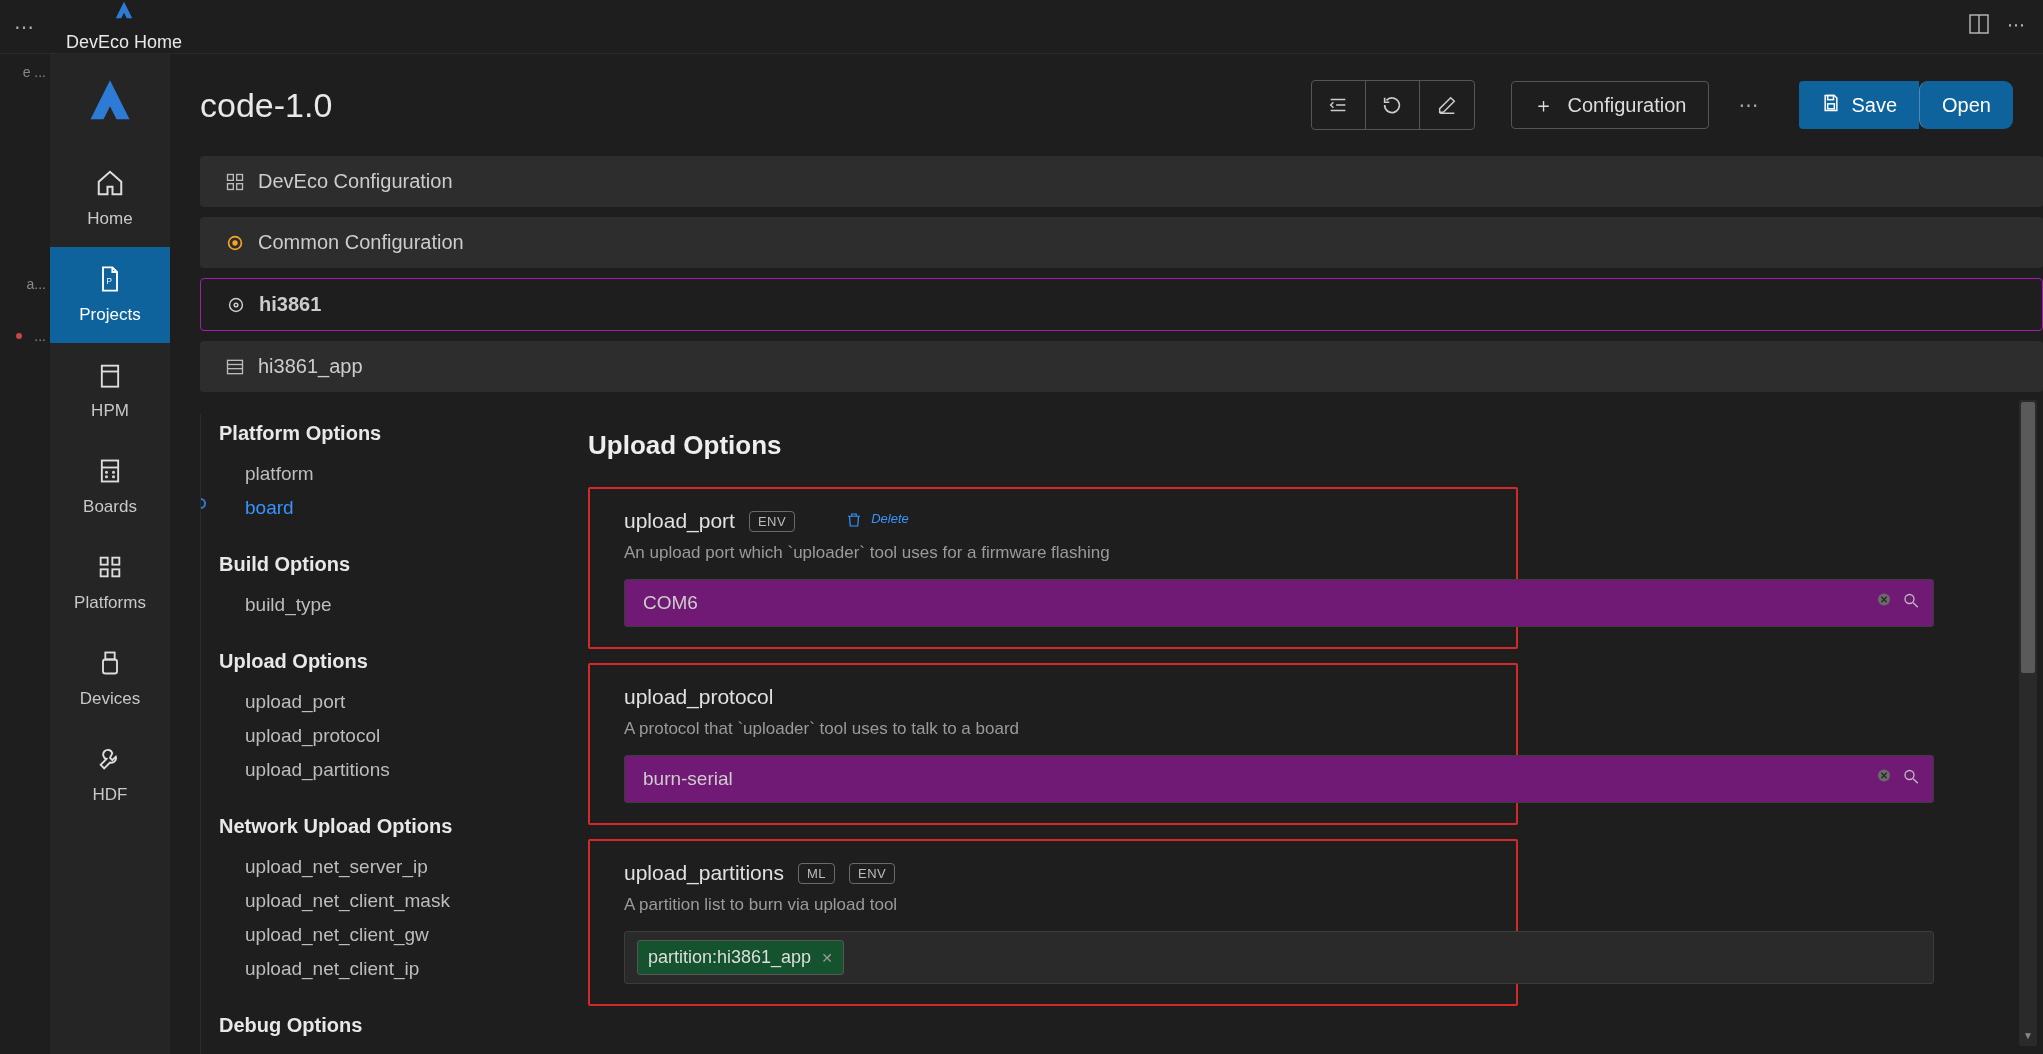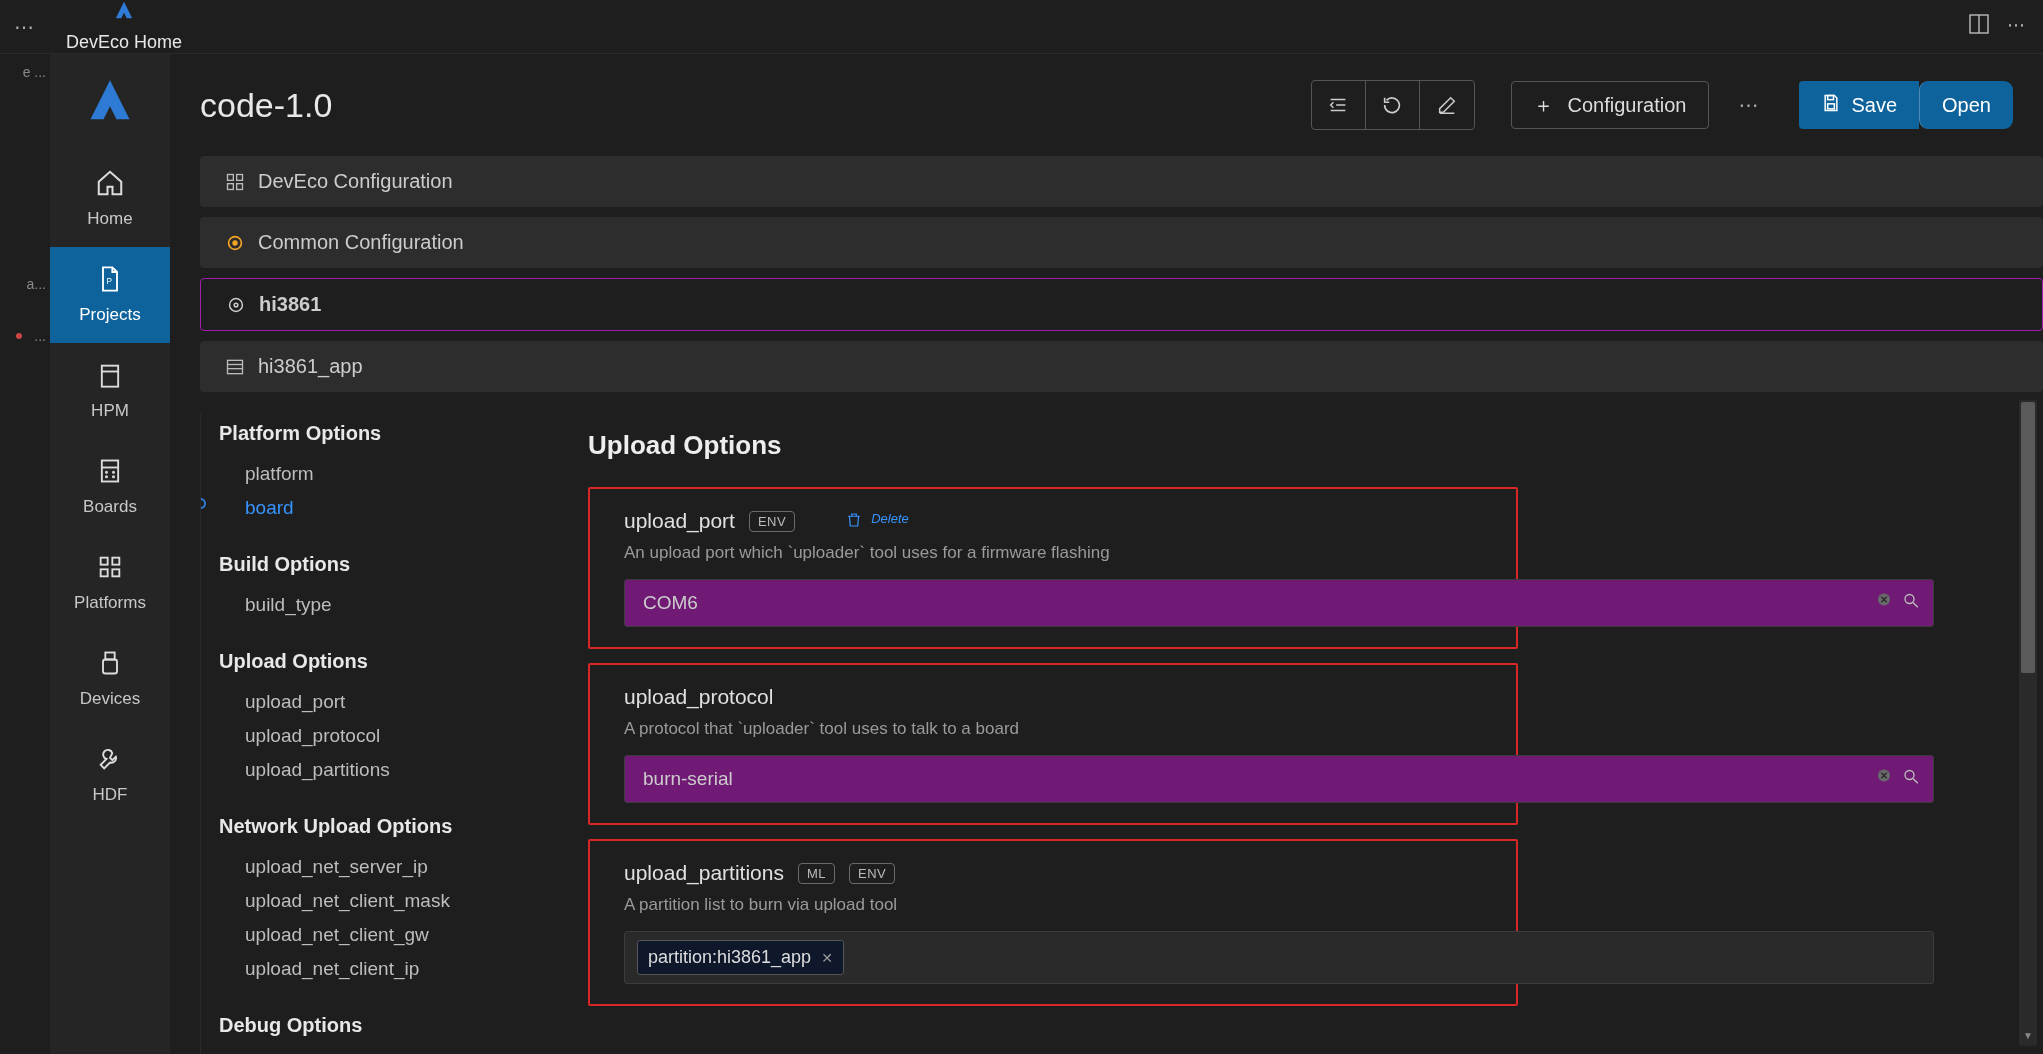--- a/index.html
+++ b/index.html
@@ -134,21 +134,21 @@
     position:absolute; right:14px; top:50%; transform:translateY(-50%);
     display:flex; gap:10px; color:#aaa; font-size:17px;
   }
 
   .chip-row {
     display:flex; align-items:center; gap:8px;
     width:1310px; background:#2a2a2a; border:1px solid #3c3c3c; border-radius:3px;
     padding:8px 12px;
   }
   .chip {
-    background:#0f172a; border:1px solid #555; border-radius:3px;
+    background:#14532d; border:1px solid #555; border-radius:3px;
     padding:6px 10px; font-size:18px; color:#ddd; display:flex; align-items:center; gap:10px;
   }
   .chip-x { color:#999; font-size:14px;}
 
   .scrollbar-right {
     position:absolute; right:6px; top:8px; bottom:8px; width:18px;
     background:#2a2a2a; border-radius:2px;
   }
   .scrollbar-thumb {
     position:absolute; left:2px; right:2px; top:2px; height:42%;

